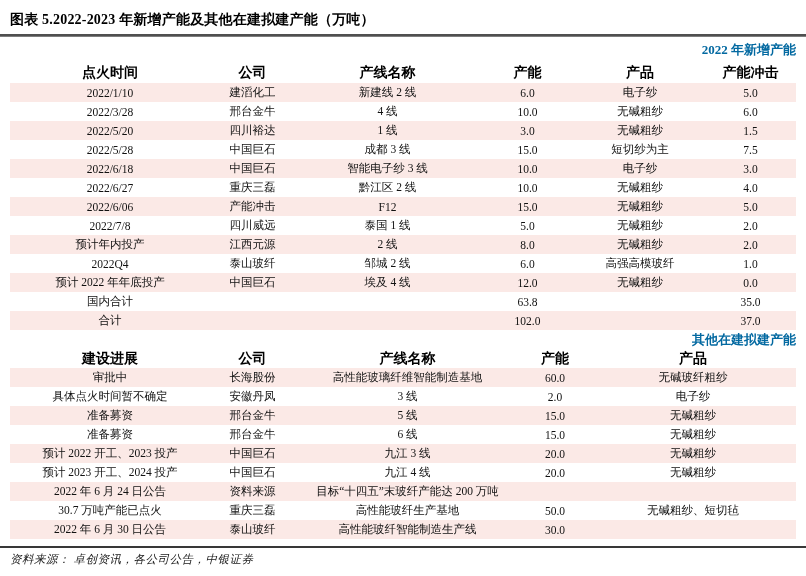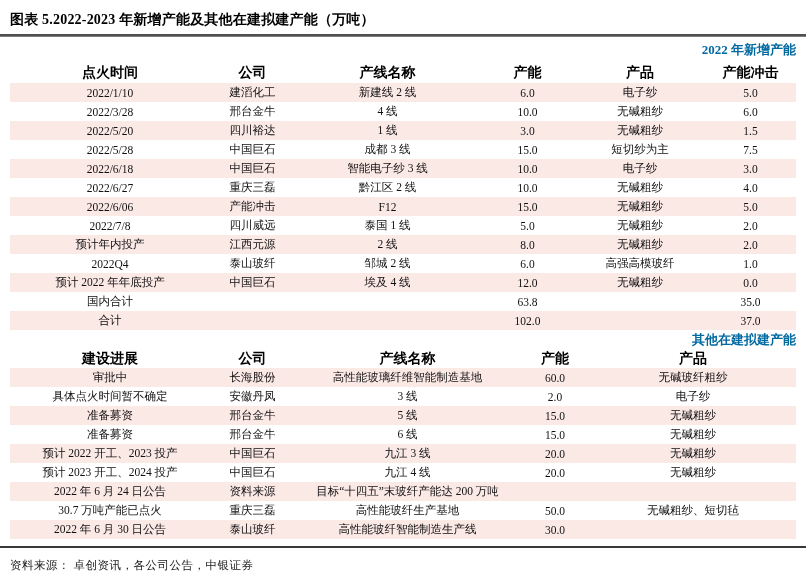--- a/index.html
+++ b/index.html
@@ -62,23 +62,24 @@
     color:#111;
   }
   tbody tr:nth-child(odd){background:#fbe9e6;}
   .bottom-rule{
     height:2px;
     background:#383838;
     margin:7px 0 0 0;
   }
   .source-note{
     font-family:"Liberation Serif","DejaVu Serif",serif;
+    font-style:italic;
     font-size:11.5px;
     color:#1a1a1a;
-    padding:10px 10px 0 10px;
+    padding:4px 10px 0 10px;
     letter-spacing:0.5px;
   }
 </style>
 </head>
 <body>
 
 <div class="page">
 
   <div class="figure-title">图表 5.2022-2023 年新增产能及其他在建拟建产能（万吨）</div>
   <div class="title-rule"></div>

